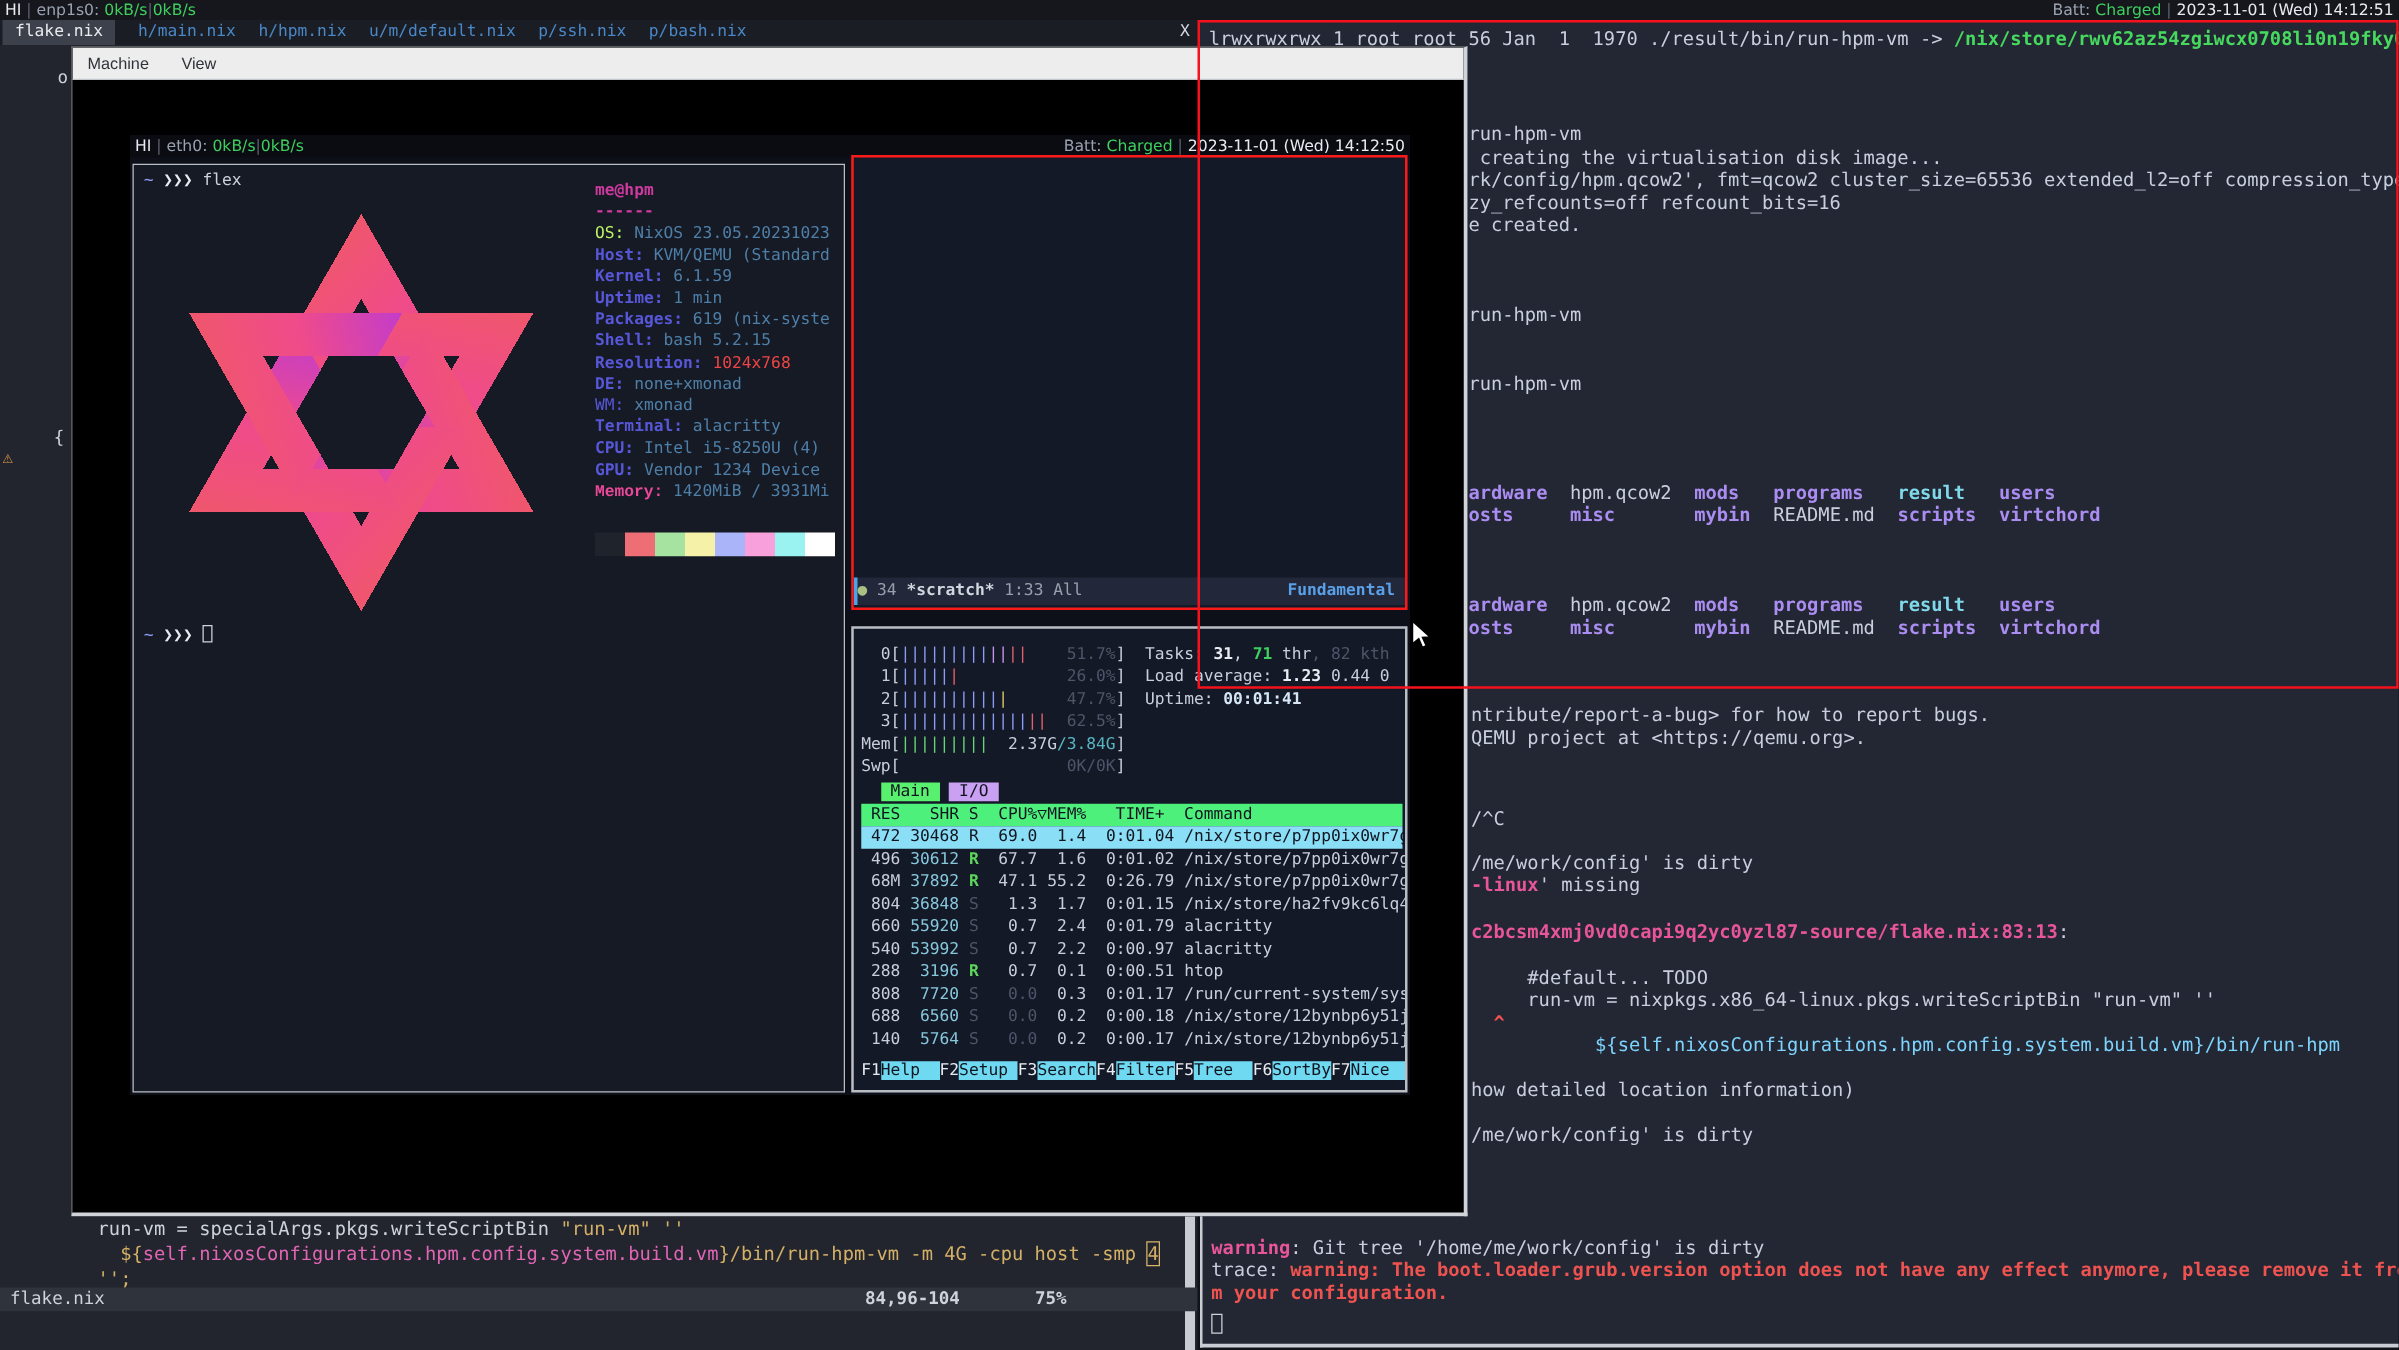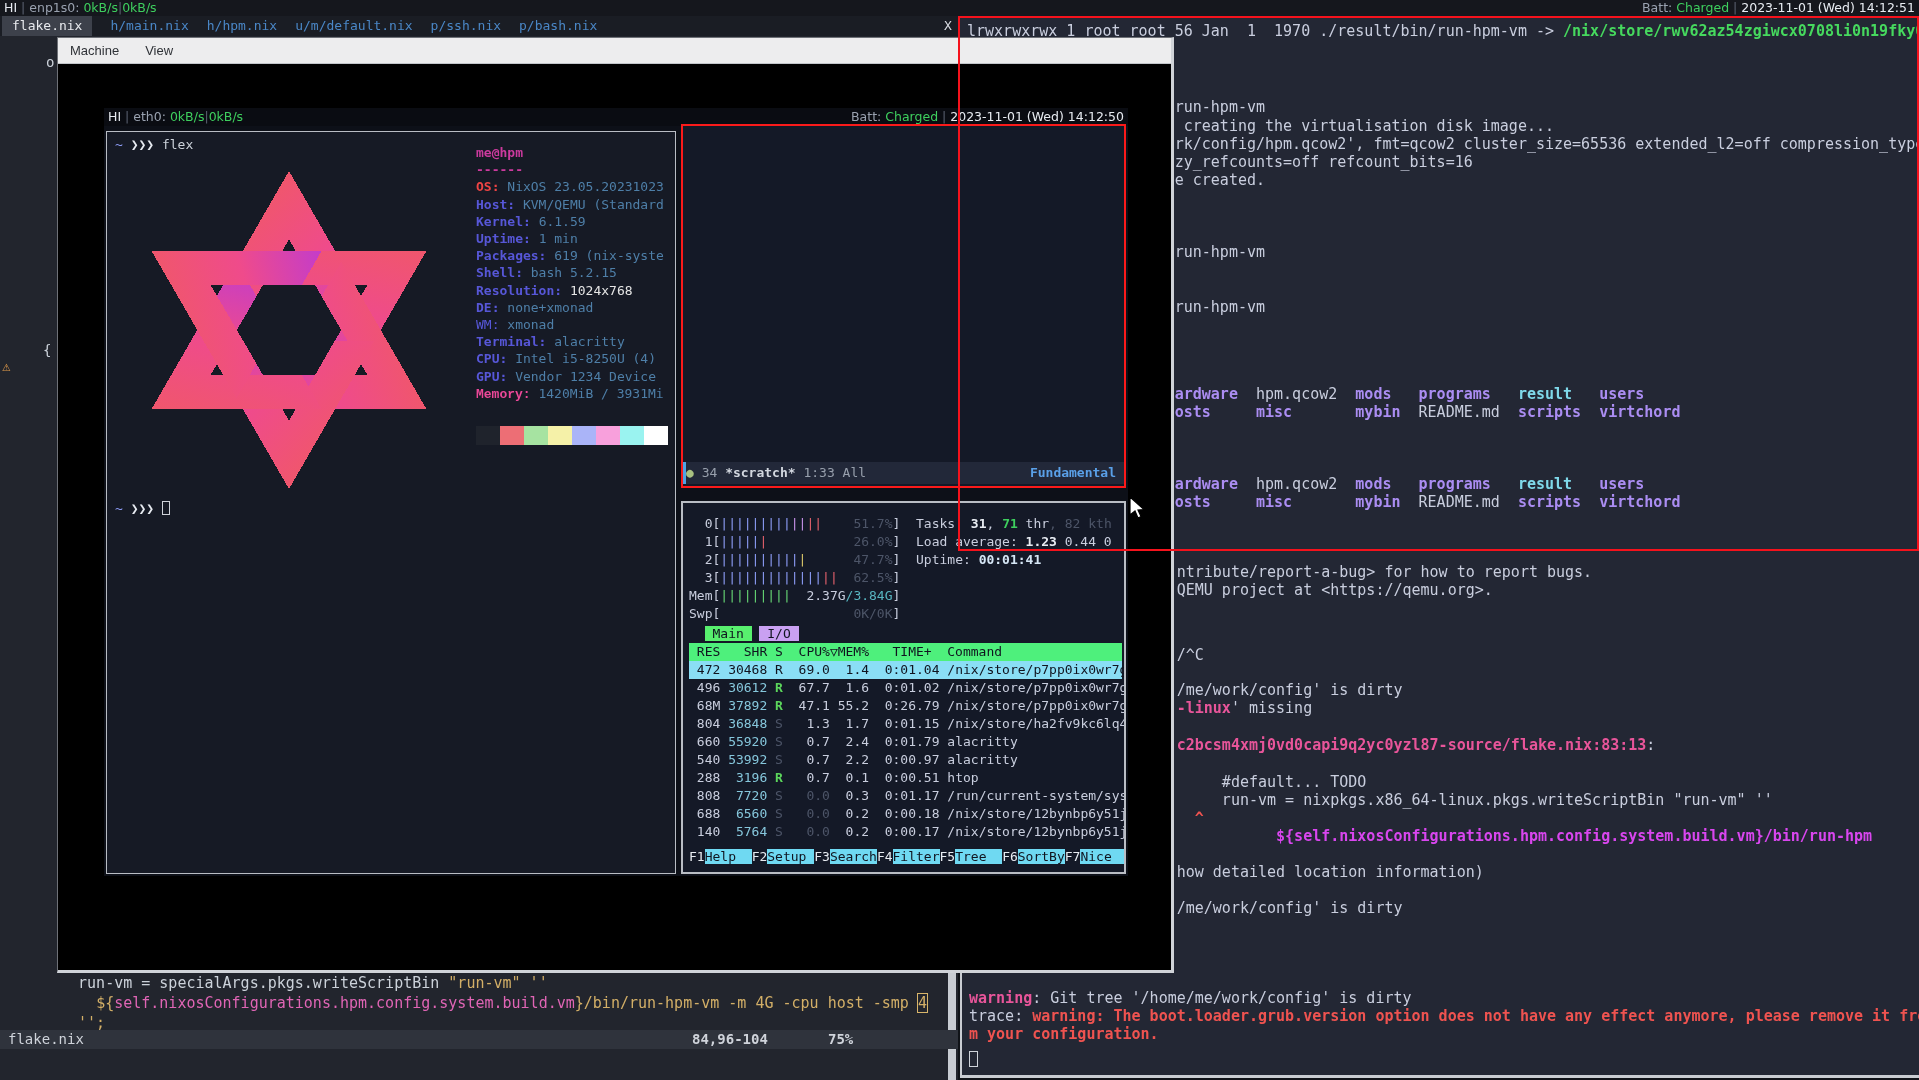--- a/index.html
+++ b/index.html
@@ -119,21 +119,21 @@
   <div id="term-cursor" style="left: 7px; top: 501px;"></div>
 <div class="tl" style="left: 7px; top: 31px;"><span style="color: rgb(201, 206, 222);">                       QEMU project at &lt;https://qemu.org&gt;.</span></div>
     <div class="tl" style="left: 7px; top: 13px;"><span style="color: rgb(201, 206, 222);">                       ntribute/report-a-bug&gt; for how to report bugs.</span></div>
     <div class="tl" style="left: 7px; top: 96px;"><span style="color: rgb(201, 206, 222);">                       /^C</span></div>
     <div class="tl" style="left: 7px; top: 131px;"><span style="color: rgb(201, 206, 222);">                       /me/work/config' is dirty</span></div>
     <div class="tl" style="left: 7px; top: 149px;"><span style="color: rgb(201, 206, 222);">                       </span><span style="color: rgb(232, 85, 154); font-weight: bold;">-linux</span><span style="color: rgb(201, 206, 222);">' missing</span></div>
     <div class="tl" style="left: 7px; top: 186px;"><span style="color: rgb(201, 206, 222);">                       </span><span style="color: rgb(232, 85, 154); font-weight: bold;">c2bcsm4xmj0vd0capi9q2yc0yzl87-source/flake.nix:83:13</span><span style="color: rgb(201, 206, 222);">:</span></div>
     <div class="tl" style="left: 7px; top: 223px;"><span style="color: rgb(201, 206, 222);">                            #default... TODO</span></div>
     <div class="tl" style="left: 7px; top: 241px;"><span style="color: rgb(201, 206, 222);">                            run-vm = nixpkgs.x86_64-linux.pkgs.writeScriptBin "run-vm" ''</span></div>
     <div class="tl" style="left: 7px; top: 259px;"><span style="color: rgb(201, 206, 222);">                         </span><span style="color: rgb(239, 83, 80); font-weight: bold;">^</span></div>
-    <div class="tl" style="left: 7px; top: 277px;"><span style="color: #d946ef; font-weight: bold;">                                  ${self.nixosConfigurations.hpm.config.system.build.vm}/bin/run-hpm</span></div>
+    <div class="tl" style="left: 7px; top: 277px;"><span style="color: #7dd3fc;">                                  ${self.nixosConfigurations.hpm.config.system.build.vm}/bin/run-hpm</span></div>
     <div class="tl" style="left: 7px; top: 313px;"><span style="color: rgb(201, 206, 222);">                       how detailed location information)</span></div>
     <div class="tl" style="left: 7px; top: 349px;"><span style="color: rgb(201, 206, 222);">                       /me/work/config' is dirty</span></div>
     <div class="tl" style="left: 7px; top: 367px;"><span style="color: rgb(201, 206, 222);">                       </span></div>
     <div class="tl" style="left: 7px; top: 439px;"><span style="color: rgb(232, 85, 154); font-weight: bold;">warning</span><span style="color: rgb(201, 206, 222);">: Git tree '/home/me/work/config' is dirty</span></div>
     <div class="tl" style="left: 7px; top: 457px;"><span style="color: rgb(201, 206, 222);">trace: </span><span style="color: rgb(239, 83, 80); font-weight: bold;">warning: The boot.loader.grub.version option does not have any effect anymore, please remove it fro</span></div>
     <div class="tl" style="left: 7px; top: 475px;"><span style="color: rgb(239, 83, 80); font-weight: bold;">m your configuration.</span></div>
   </div>
 
 <div id="qemu-window" class="abs">
   <div id="qemu-menubar">
@@ -164,27 +164,27 @@
           <path d="M -30 22 L 0 -30 L 30 22 L 16 22 L 0 -6 L -16 22 Z" transform="rotate(60) translate(0,-26)"></path>
           <path d="M -30 22 L 0 -30 L 30 22 L 16 22 L 0 -6 L -16 22 Z" transform="rotate(120) translate(0,-26)"></path>
           <path d="M -30 22 L 0 -30 L 30 22 L 16 22 L 0 -6 L -16 22 Z" transform="rotate(180) translate(0,-26)"></path>
           <path d="M -30 22 L 0 -30 L 30 22 L 16 22 L 0 -6 L -16 22 Z" transform="rotate(240) translate(0,-26)"></path>
           <path d="M -30 22 L 0 -30 L 30 22 L 16 22 L 0 -6 L -16 22 Z" transform="rotate(300) translate(0,-26)"></path>
         </g>
       </svg>
       <div id="neofetch">
           <div class="nf-line"><span style="color: rgb(204, 58, 158); font-weight: bold;">me@hpm</span></div>
           <div class="nf-line"><span style="color: rgb(204, 58, 158); font-weight: bold;">------</span></div>
-          <div class="nf-line"><span style="color: #ef4444; font-weight: bold;">OS: </span><span style="color: rgb(78, 127, 168);">NixOS 23.05.20231023</span></div>
+          <div class="nf-line"><span style="color: #bef264; font-weight: normal;">OS: </span><span style="color: rgb(78, 127, 168);">NixOS 23.05.20231023</span></div>
           <div class="nf-line"><span style="color: rgb(87, 87, 216); font-weight: bold;">Host: </span><span style="color: rgb(78, 127, 168);">KVM/QEMU (Standard</span></div>
           <div class="nf-line"><span style="color: rgb(87, 87, 216); font-weight: bold;">Kernel: </span><span style="color: rgb(78, 127, 168);">6.1.59</span></div>
           <div class="nf-line"><span style="color: rgb(87, 87, 216); font-weight: bold;">Uptime: </span><span style="color: rgb(78, 127, 168);">1 min</span></div>
           <div class="nf-line"><span style="color: rgb(87, 87, 216); font-weight: bold;">Packages: </span><span style="color: rgb(78, 127, 168);">619 (nix-syste</span></div>
           <div class="nf-line"><span style="color: rgb(87, 87, 216); font-weight: bold;">Shell: </span><span style="color: rgb(78, 127, 168);">bash 5.2.15</span></div>
-          <div class="nf-line"><span style="color: rgb(87, 87, 216); font-weight: bold;">Resolution: </span><span style="color: #e5e5e5;">1024x768</span></div>
+          <div class="nf-line"><span style="color: rgb(87, 87, 216); font-weight: bold;">Resolution: </span><span style="color: #ef4444;">1024x768</span></div>
           <div class="nf-line"><span style="color: rgb(87, 87, 216); font-weight: bold;">DE: </span><span style="color: rgb(78, 127, 168);">none+xmonad</span></div>
           <div class="nf-line"><span style="color: rgb(87, 87, 216); font-weight: normal;">WM: </span><span style="color: rgb(78, 127, 168);">xmonad</span></div>
           <div class="nf-line"><span style="color: rgb(87, 87, 216); font-weight: bold;">Terminal: </span><span style="color: rgb(78, 127, 168);">alacritty</span></div>
           <div class="nf-line"><span style="color: rgb(87, 87, 216); font-weight: bold;">CPU: </span><span style="color: rgb(78, 127, 168);">Intel i5-8250U (4)</span></div>
           <div class="nf-line"><span style="color: rgb(87, 87, 216); font-weight: bold;">GPU: </span><span style="color: rgb(78, 127, 168);">Vendor 1234 Device</span></div>
           <div class="nf-line"><span style="color: #ec4899; font-weight: bold; font-family: Liberation Mono, monospace;">Memory: </span><span style="color: rgb(78, 127, 168);">1420MiB / 3931Mi</span></div>
         </div>
       <div id="palette">
           <div style="background: rgb(31, 35, 44);"></div>
           <div style="background: rgb(237, 110, 117);"></div>

